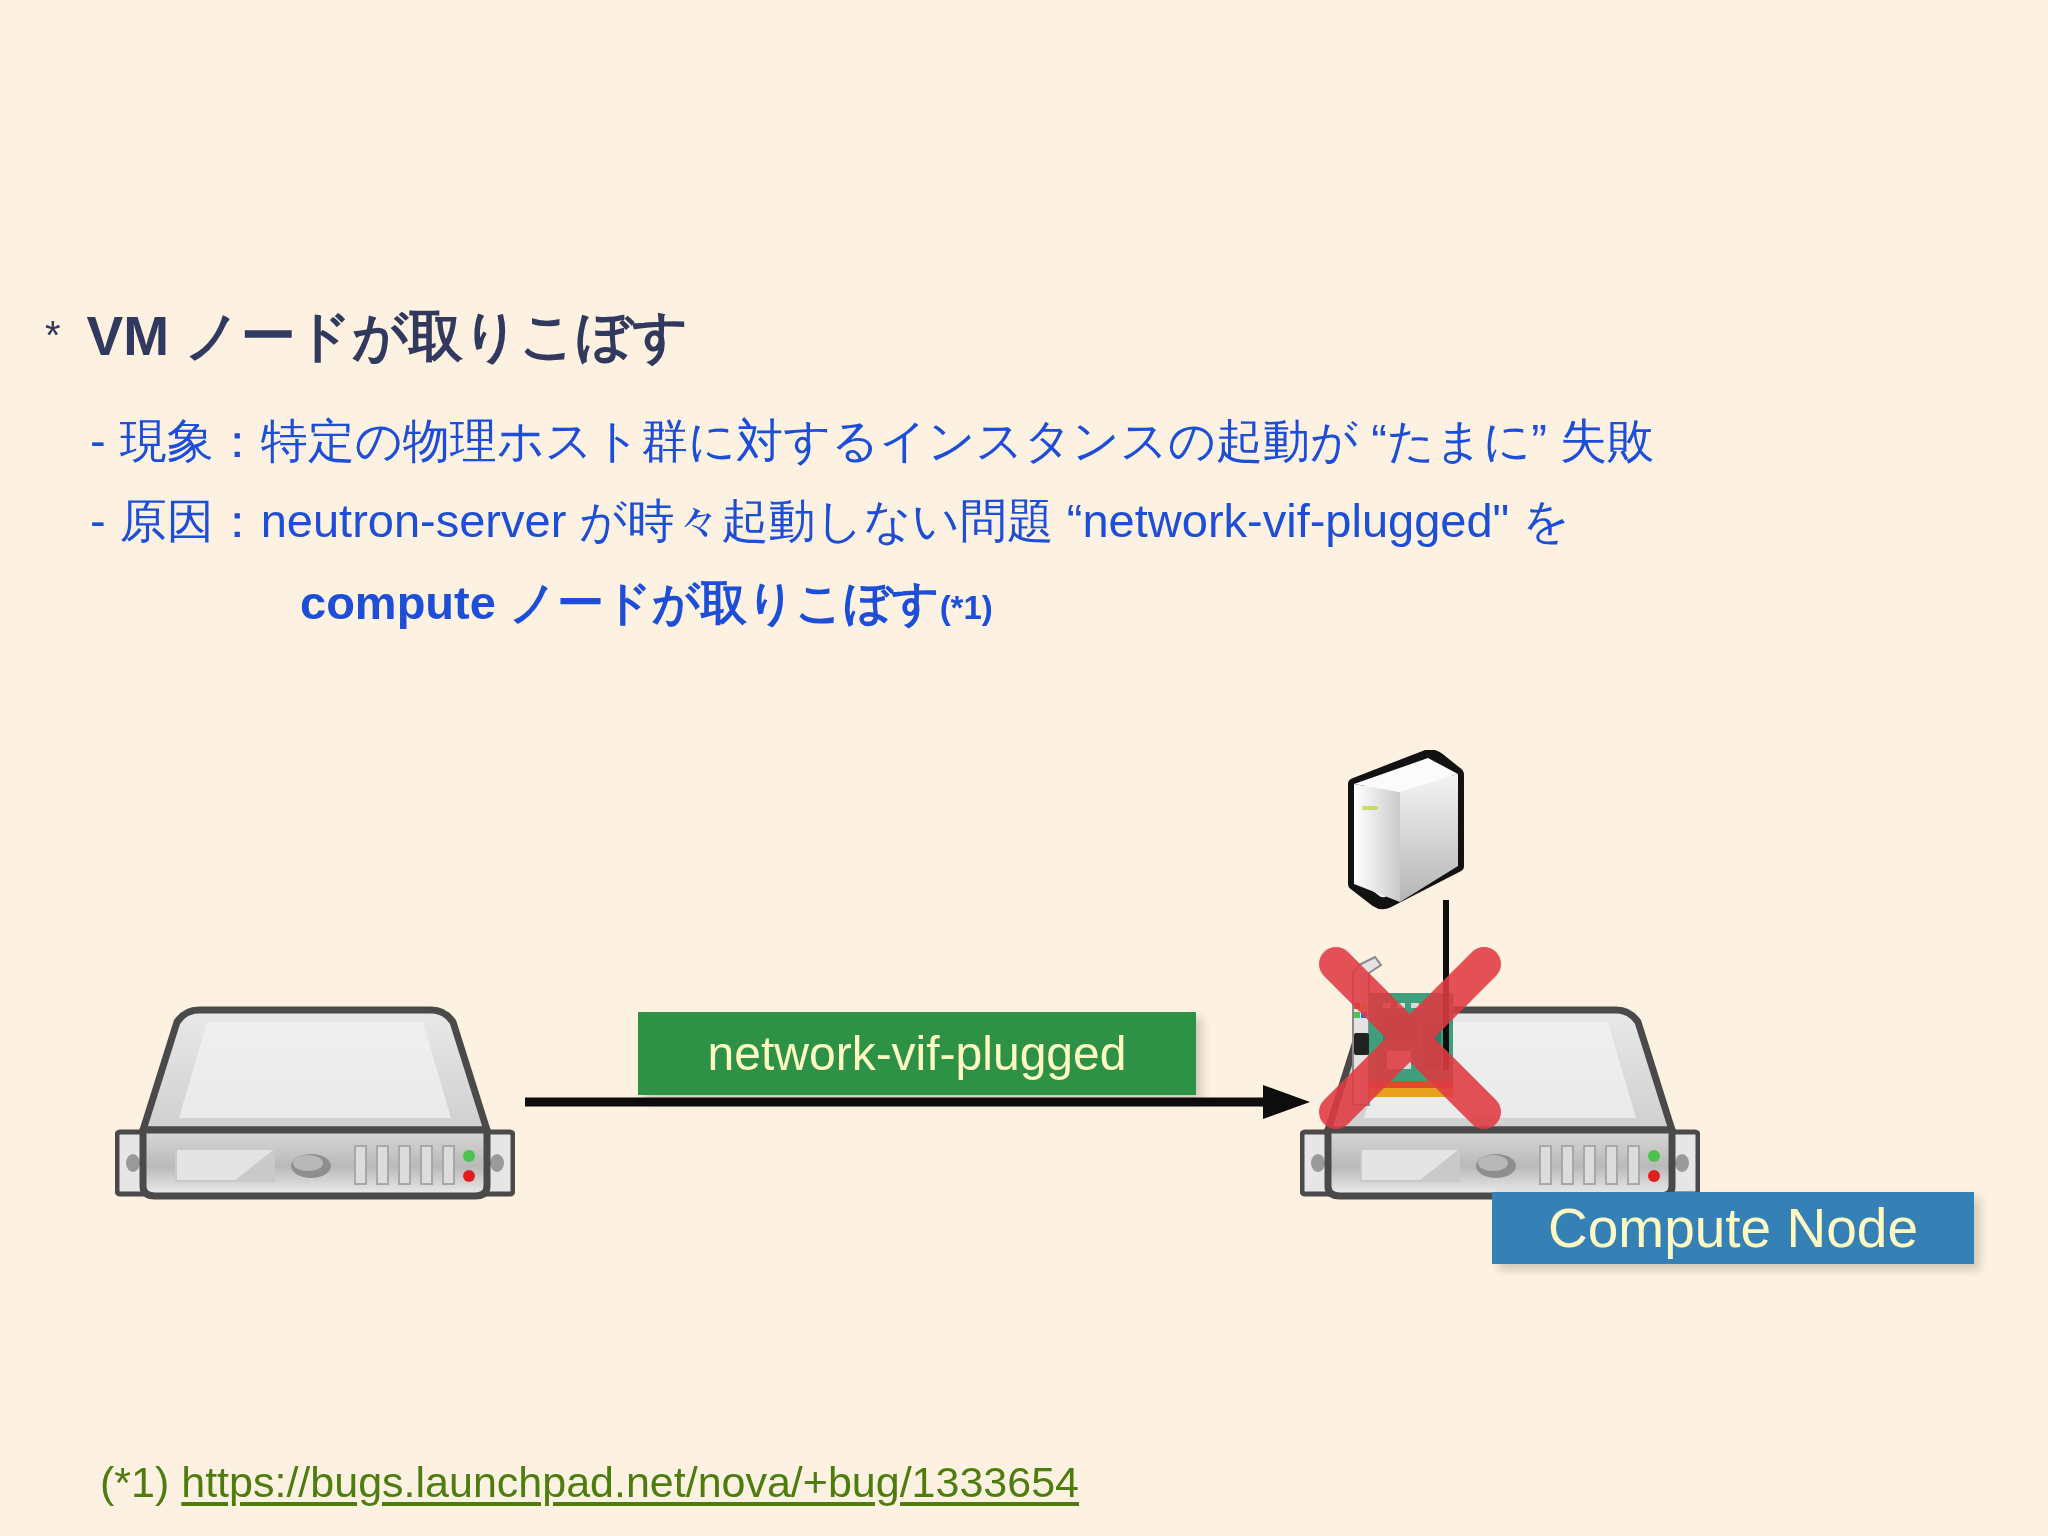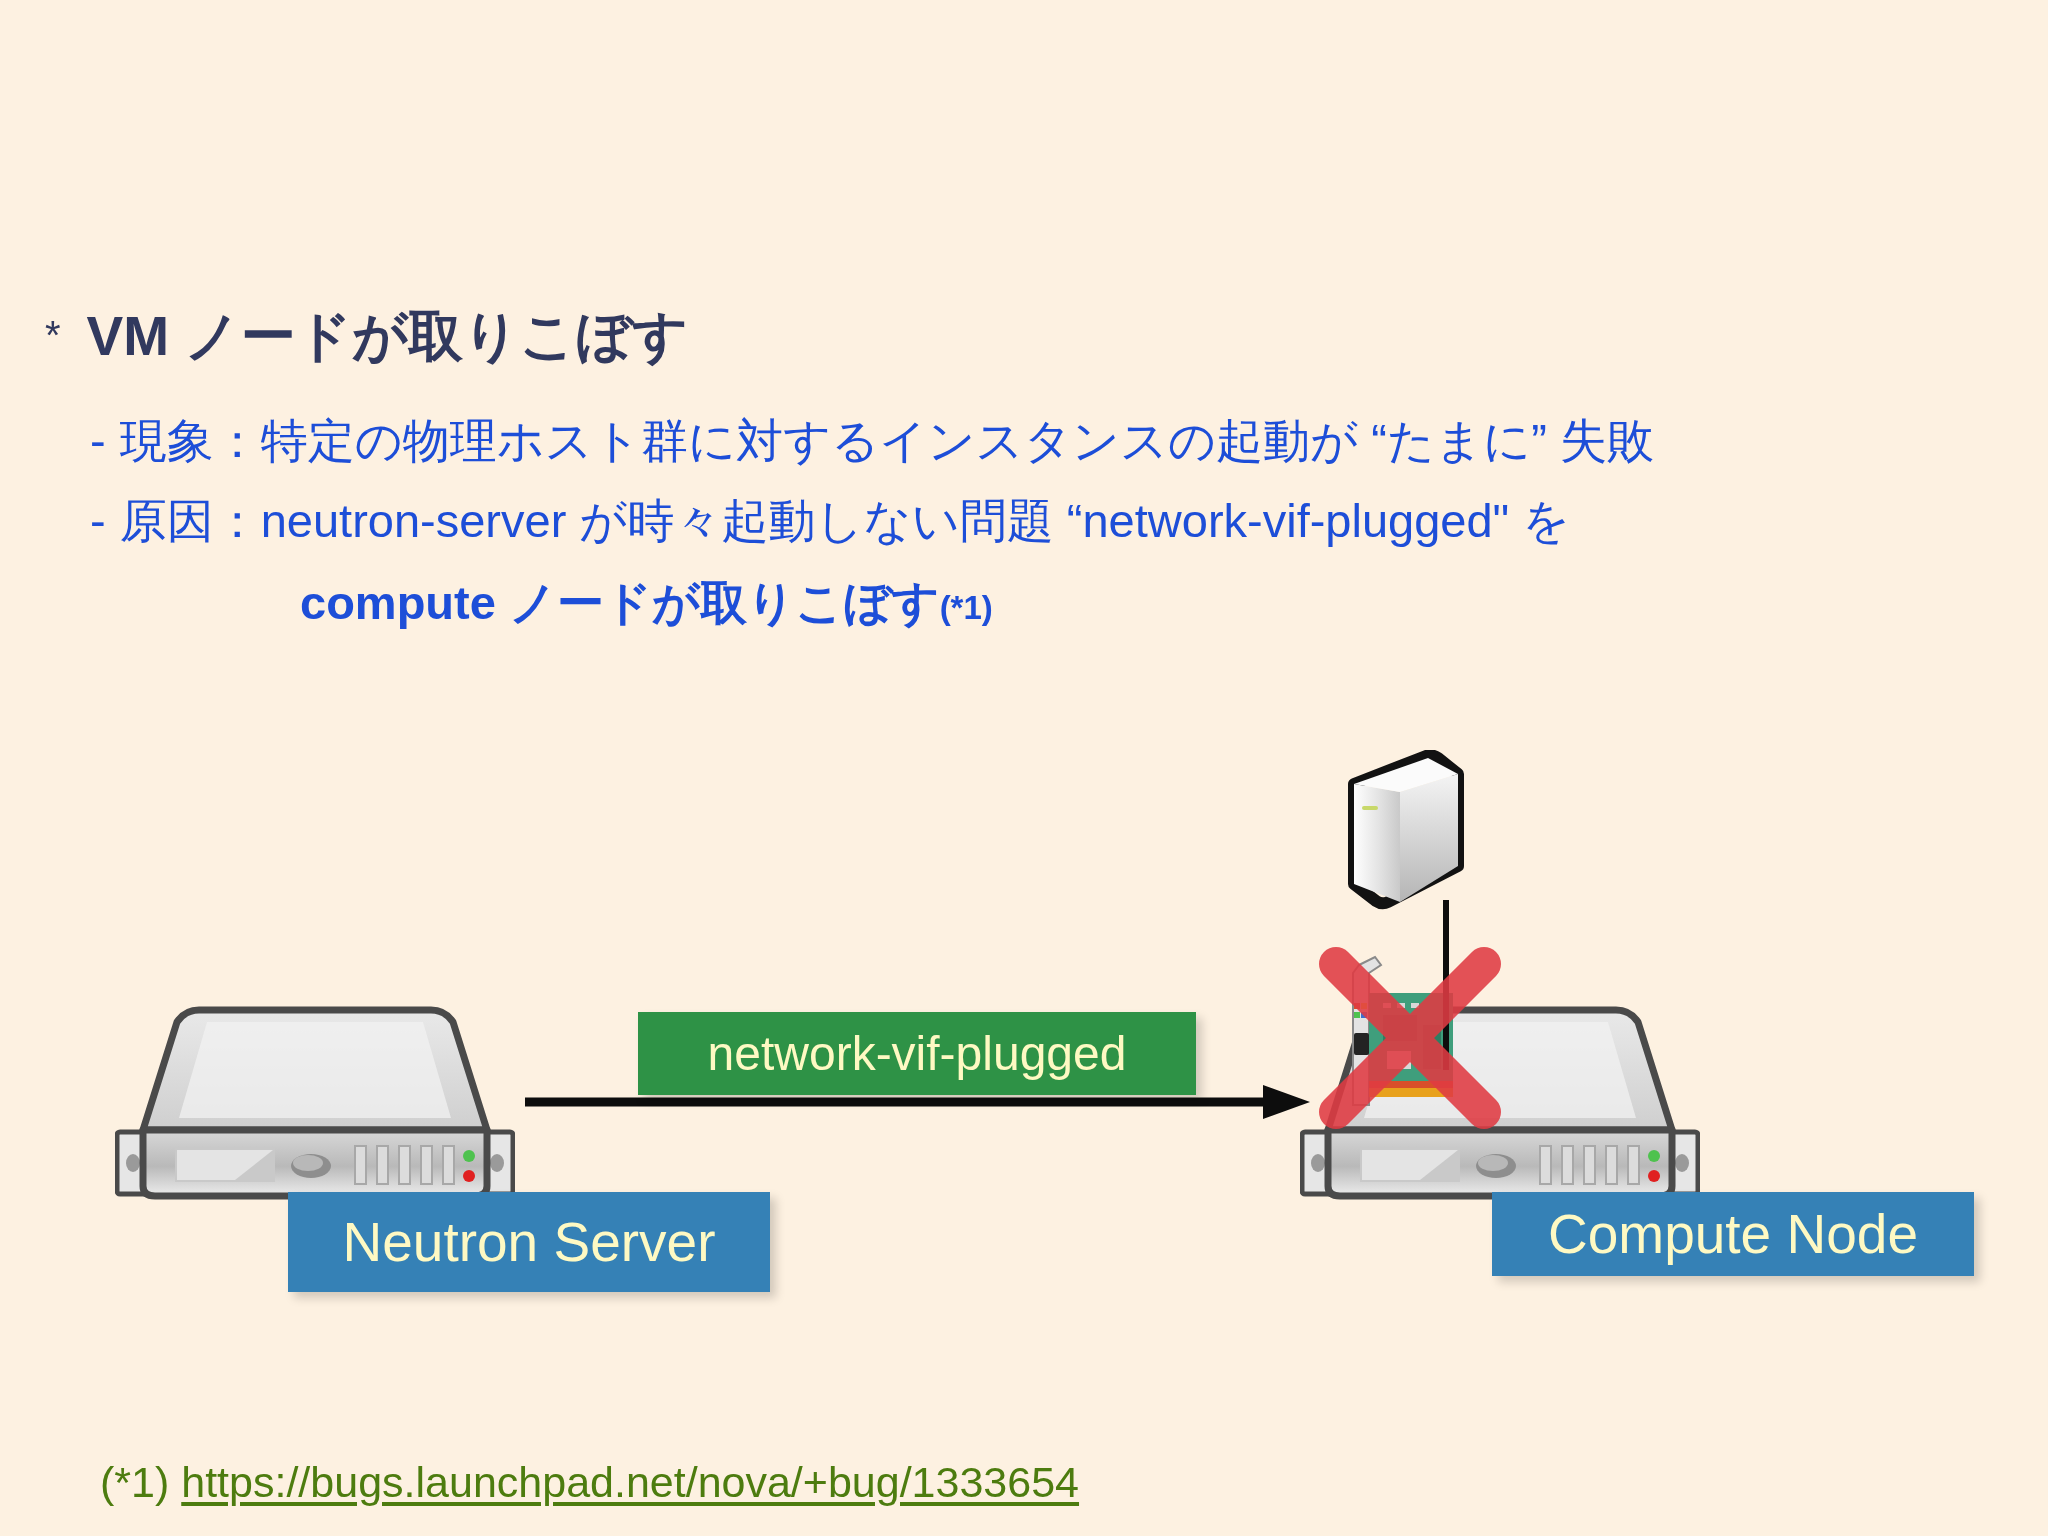--- a/index.html
+++ b/index.html
@@ -156,21 +156,21 @@
     top: 1192px;
     width: 482px;
     height: 100px;
     background: #3581b6;
     font-size: 55px;
   }
   #label-compute {
     left: 1492px;
     top: 1192px;
     width: 482px;
-    height: 84px;
+    height: 72px;
     background: #3581b6;
     font-size: 55px;
   }
 </style>
 </head>
 <body>
 
 <div id="slide">
 
 
@@ -325,21 +325,20 @@
   </div>
 
   <div id="arrow">
     <svg viewBox="0 0 785 34" width="785" height="34">
       <line x1="0" y1="17" x2="745" y2="17" stroke="#0d0d0d" stroke-width="9"></line>
       <polygon points="785,17 738,0 738,34" fill="#0d0d0d"></polygon>
     </svg>
   </div>
 
   <div class="label-box" id="label-green">network-vif-plugged</div>
-  <div class="label-box" id="label-neutron">Neutron Server</div>
   <div class="label-box" id="label-compute">Compute Node</div>
 
   <div id="footnote">
     <span>(*1)</span>
     <span class="link">https://bugs.launchpad.net/nova/+bug/1333654</span>
   </div>
 
 </div>
 
 </body></html>

